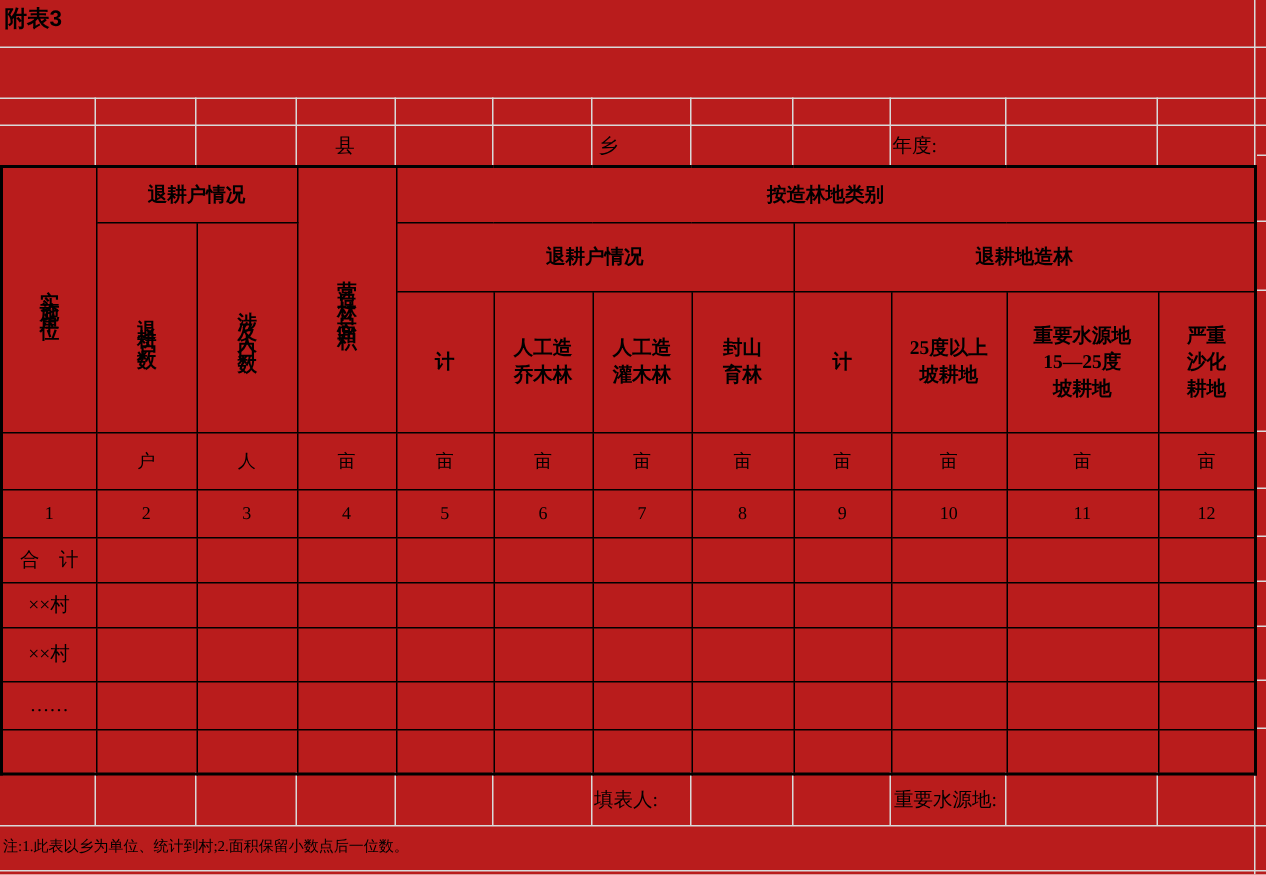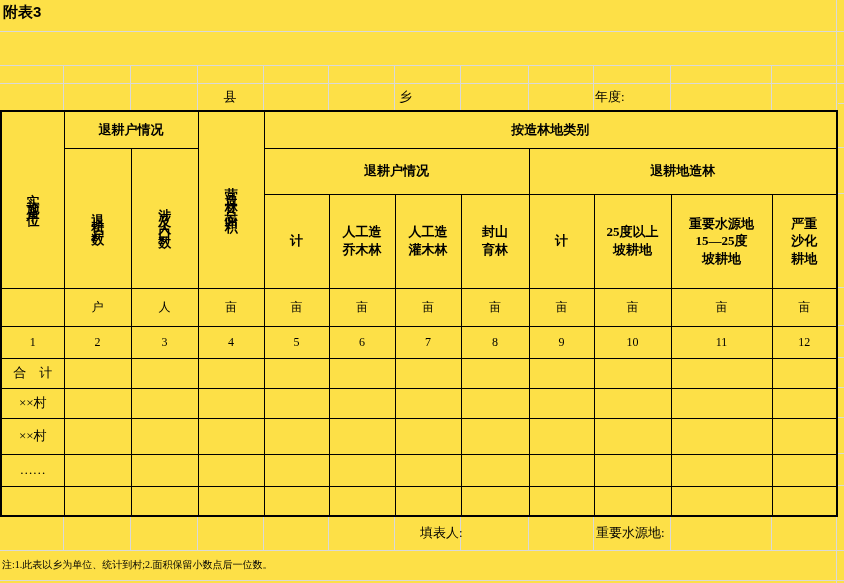--- a/index.html
+++ b/index.html
@@ -1,35 +1,35 @@
 <!DOCTYPE html>
 <html><head>
 <meta charset="utf-8">
 <style>
   html,body{margin:0;padding:0;background:#fff;}
   .sheet{
-    position:relative;width:844px;height:583px;background:#fde047;color:#000;
+    position:relative;width:844px;height:583px;background:#b91c1c;color:#000;
     font-family:"Liberation Serif","DejaVu Serif",serif;overflow:hidden;
   }
   
   .gl{position:absolute;background:#d9d9d9;}
   .gl-h{height:1px;}
   .gl-v{width:1px;}
   
   .abs{position:absolute;white-space:nowrap;}
   .appendix{left:3px;top:3px;font-size:15px;font-weight:bold;
     font-family:"Liberation Sans","DejaVu Sans",sans-serif;}
   .title{left:0;top:30px;width:844px;height:35px;line-height:35px;
     text-align:center;font-size:22px;font-weight:bold;letter-spacing:2px;}
   .toprow{top:83px;height:27px;line-height:27px;font-size:13px;}
   .county{left:197px;width:66px;text-align:center;}
   .township{left:399px;}
   .yearlbl{left:595px;}
   .bottomrow{top:515px;height:35px;line-height:35px;font-size:13px;}
-  .preparer{left:396px;padding-left:24px;}
+  .preparer{left:396px;}
   .preparedate{left:596px;}
   .footnote{left:2px;top:550px;height:30px;line-height:30px;font-size:10px;}
   
   table.main{
     position:absolute;left:0;top:110px;width:838px;
     border-collapse:collapse;table-layout:fixed;
     border:2px solid #000;
   }
   table.main td{
     border:1px solid #000;padding:0;text-align:center;vertical-align:middle;

